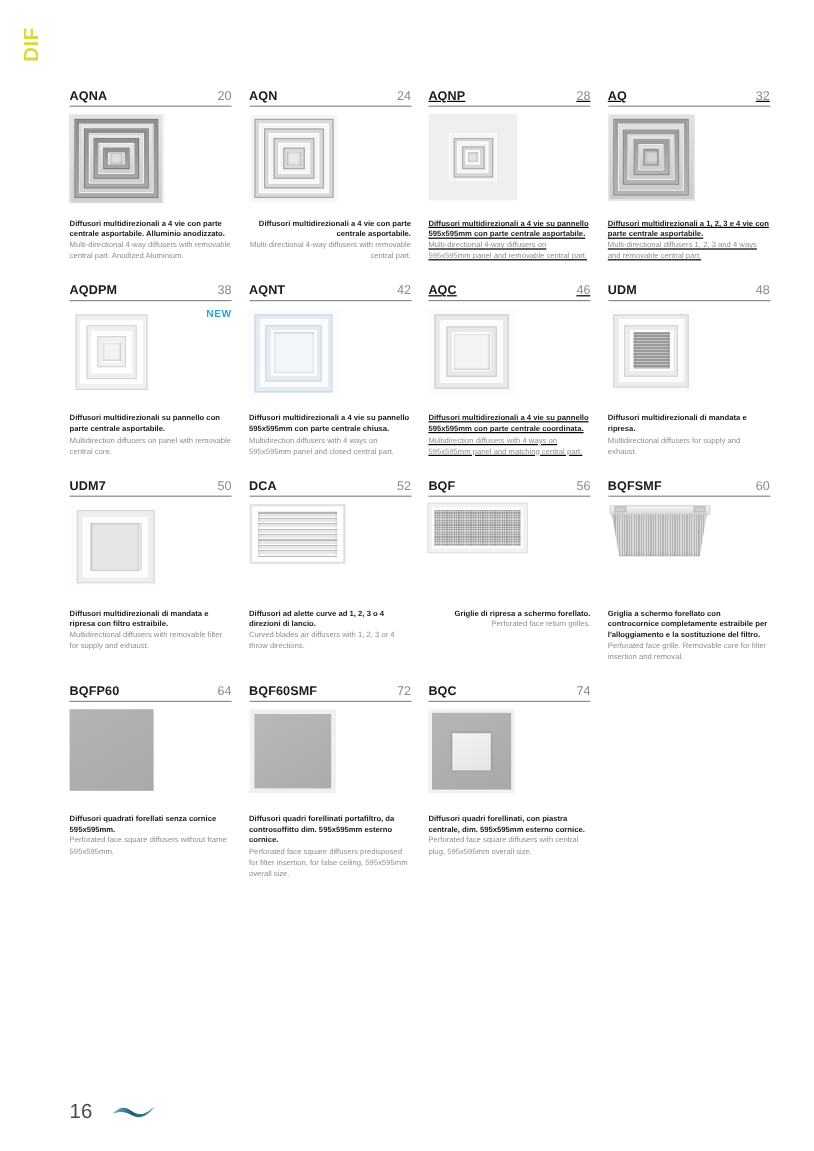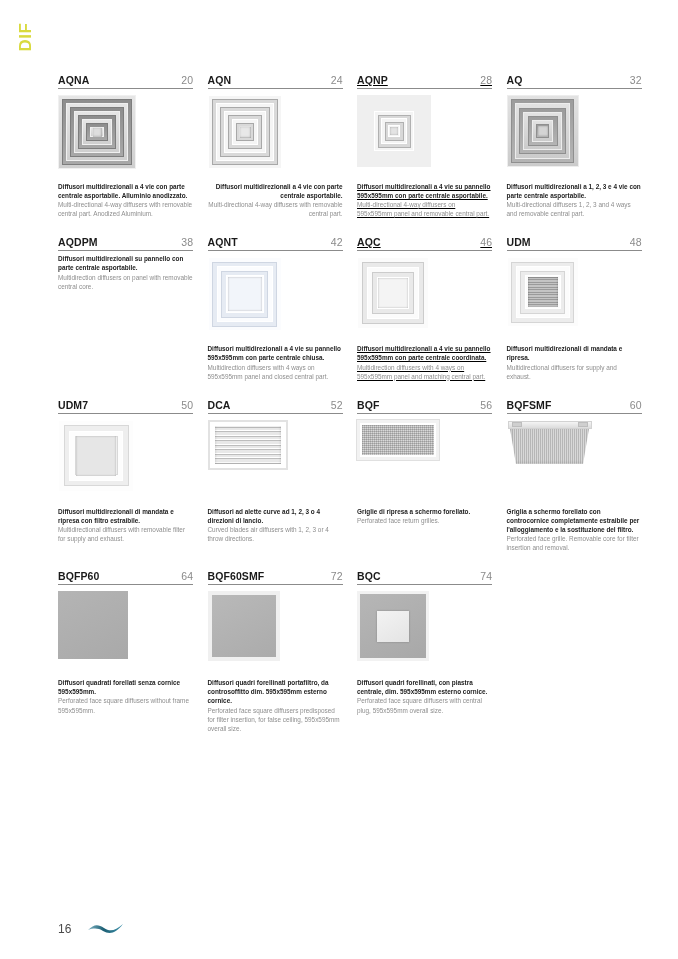--- a/index.html
+++ b/index.html
@@ -194,21 +194,21 @@
     background: linear-gradient(150deg,#f3f3f3,#e4e4e4);
     box-shadow: 0 0 2px rgba(0,0,0,.25); }
 
   
   #footer {
     position: absolute;
     left: 58px; bottom: 22px;
     display: flex; align-items: center; gap: 16px;
   }
   #page-no {
-    font-size: 12px;
+    font-size: 17px;
     color: #4a4a4a;
   }
   #logo-mark { width: 38px; height: 16px; }
 </style>
 </head>
 <body>
 
 <div id="page">
 
   <div id="side-tab">
@@ -280,21 +280,21 @@
               <div style="position: absolute; inset: 17.5px; border: 1px solid rgb(176, 176, 176); background: rgb(216, 216, 216);"></div>
               <div style="position: absolute; left: 50%; top: 50%; transform: translate(-50%, -50%); width: 8px; height: 8px; background: rgb(228, 228, 228); box-shadow: rgba(0, 0, 0, 0.3) 0px 0px 2px inset;"></div>
             </div>
           </div>
         </div>
         <div class="prod-desc">
           <div class="desc-it">Diffusori multidirezionali a 4 vie su pannello 595x595mm con parte centrale asportabile.</div>
           <div class="desc-en">Multi-directional 4-way diffusers on 595x595mm panel and removable central part.</div>
         </div>
       </div>
-      <div class="cell" style="padding-bottom: 18px;">
+      <div class="cell" style="padding-bottom: 18px; text-decoration: underline;">
         <div class="prod-head">
           <span class="prod-code">AQ</span>
           <span class="prod-page">32</span>
         </div>
         <div class="img-area">
           <div class="art aq">
             <div style="position: absolute; inset: 0px; border: 1px solid rgb(237, 237, 237); background: linear-gradient(rgb(226, 226, 226), rgb(203, 203, 203));"></div>
             <div style="position: absolute; inset: 4.2px; border: 1px solid rgb(143, 143, 143); background: linear-gradient(rgb(156, 156, 156), rgb(180, 180, 180));"></div>
             <div style="position: absolute; inset: 8.4px; border: 1px solid rgb(237, 237, 237); background: linear-gradient(rgb(226, 226, 226), rgb(203, 203, 203));"></div>
             <div style="position: absolute; inset: 12.6px; border: 1px solid rgb(143, 143, 143); background: linear-gradient(rgb(156, 156, 156), rgb(180, 180, 180));"></div>
@@ -308,20 +308,33 @@
         <div class="prod-desc">
           <div class="desc-it">Diffusori multidirezionali a 1, 2, 3 e 4 vie con parte centrale asportabile.</div>
           <div class="desc-en">Multi-directional diffusers 1, 2, 3 and 4 ways and removable central part.</div>
         </div>
       </div>
       <div class="cell" style="padding-bottom: 18px;">
         <div class="prod-head">
           <span class="prod-code">AQDPM</span>
           <span class="prod-page">38</span>
         </div>
+        <div class="img-area">
+          <div class="art aqdpm">
+            <div style="position: absolute; inset: 0px; border: 1px solid rgb(255, 255, 255); background: rgb(255, 255, 255);"></div>
+            <div style="position: absolute; inset: 4.6px; border: 1px solid rgb(214, 214, 214); background: rgb(240, 240, 240);"></div>
+            <div style="position: absolute; inset: 9.2px; border: 1px solid rgb(255, 255, 255); background: rgb(255, 255, 255);"></div>
+            <div style="position: absolute; inset: 13.8px; border: 1px solid rgb(214, 214, 214); background: rgb(240, 240, 240);"></div>
+            <div style="position: absolute; inset: 18.4px; border: 1px solid rgb(255, 255, 255); background: rgb(255, 255, 255);"></div>
+            <div style="position: absolute; inset: 23px; border: 1px solid rgb(214, 214, 214); background: rgb(240, 240, 240);"></div>
+            <div style="position: absolute; inset: 27.6px; border: 1px solid rgb(255, 255, 255); background: rgb(255, 255, 255);"></div>
+            <div style="position: absolute; left: 50%; top: 50%; transform: translate(-50%, -50%); width: 15px; height: 15px; background: rgb(243, 243, 243); box-shadow: rgba(0, 0, 0, 0.3) 0px 0px 2px inset;"></div>
+          </div>
+          <span class="new-badge">NEW</span>
+        </div>
         <div class="prod-desc">
           <div class="desc-it">Diffusori multidirezionali su pannello con parte centrale asportabile.</div>
           <div class="desc-en">Multidirection diffusers on panel with removable central core.</div>
         </div>
       </div>
       <div class="cell" style="padding-bottom: 18px;">
         <div class="prod-head">
           <span class="prod-code">AQNT</span>
           <span class="prod-page">42</span>
         </div>
@@ -407,21 +420,21 @@
         <div class="img-area">
           <div class="art dca">
             <div class="blades"></div>
           </div>
         </div>
         <div class="prod-desc">
           <div class="desc-it">Diffusori ad alette curve ad 1, 2, 3 o 4 direzioni di lancio.</div>
           <div class="desc-en">Curved blades air diffusers with 1, 2, 3 or 4 throw directions.</div>
         </div>
       </div>
-      <div class="cell" style="padding-bottom: 18px;">
+      <div class="cell" style="padding-bottom: 18px; text-align: right;">
         <div class="prod-head">
           <span class="prod-code">BQF</span>
           <span class="prod-page">56</span>
         </div>
         <div class="img-area">
           <div class="art bqf">
             <div class="perf"></div>
           </div>
         </div>
         <div class="prod-desc">

